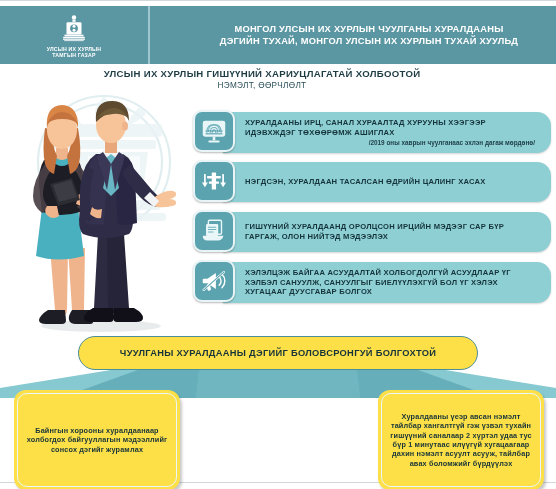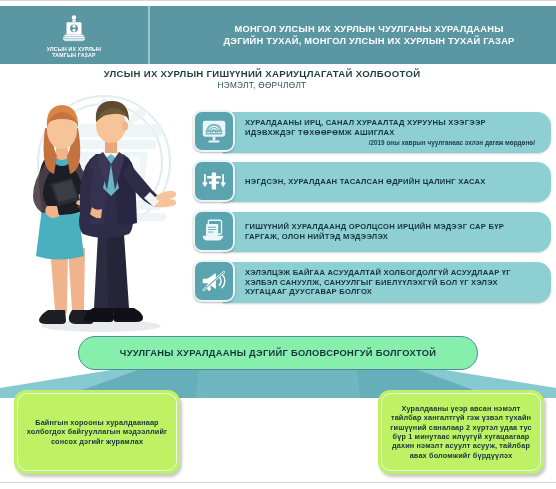--- a/index.html
+++ b/index.html
@@ -151,21 +151,21 @@
     margin-top: 1px;
   }
 
   
   .banner {
     position: absolute;
     left: 78px; top: 336px;
     width: 400px; height: 34px;
     border: 1.4px solid #4d8e9b;
     border-radius: 18px;
-    background: #86efac;
+    background: #fde047;
     display: flex;
     flex-direction: column;
     align-items: center;
     justify-content: center;
     z-index: 5;
   }
   .banner .b1 {
     font-size: 9.3px;
     font-weight: bold;
     letter-spacing: 0.3px;
@@ -190,22 +190,22 @@
   .boxes {
     position: absolute;
     left: 14px; top: 390px;
     width: 530px; height: 84px;
     display: flex;
     justify-content: space-between;
     z-index: 4;
   }
   .box {
     width: 166px;
-    height: 84px;
-    background: #bef264;
+    height: 100px;
+    background: #fde047;
     border-radius: 12px;
     box-shadow: 2px 3px 3px rgba(0,0,0,0.22);
     padding: 3px;
   }
   .box-inner {
     width: 100%; height: 100%;
     border: 1.2px solid #eaf6f8;
     border-radius: 10px;
     display: flex;
     align-items: center;
@@ -257,21 +257,21 @@
           </g>
         </svg>
       </div>
       <div class="logo-caption">
         <div>УЛСЫН ИХ ХУРЛЫН</div>
         <div>ТАМГЫН ГАЗАР</div>
       </div>
     </div>
     <div class="header-title">
       <div>МОНГОЛ УЛСЫН ИХ ХУРЛЫН ЧУУЛГАНЫ ХУРАЛДААНЫ</div>
-      <div>ДЭГИЙН ТУХАЙ, МОНГОЛ УЛСЫН ИХ ХУРЛЫН ТУХАЙ ГАЗАР</div>
+      <div>ДЭГИЙН ТУХАЙ, МОНГОЛ УЛСЫН ИХ ХУРЛЫН ТУХАЙ ХУУЛЬД</div>
     </div>
   </div>
 
   <div class="subtitle">
     <div class="l1">УЛСЫН ИХ ХУРЛЫН ГИШҮҮНИЙ ХАРИУЦЛАГАТАЙ ХОЛБООТОЙ</div>
     <div class="l2">НЭМЭЛТ, ӨӨРЧЛӨЛТ</div>
   </div>
 
   <div class="illus">
 

